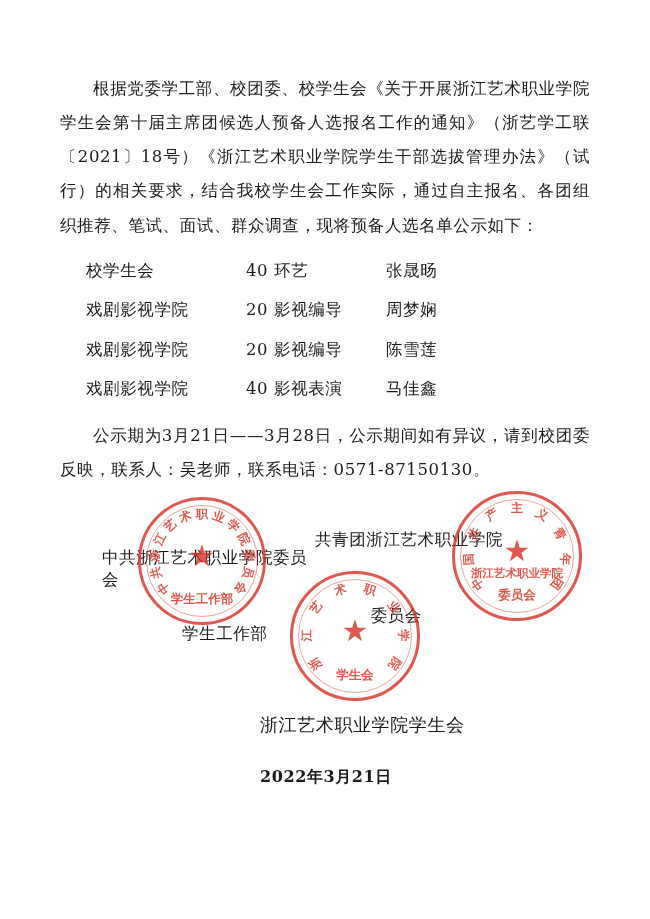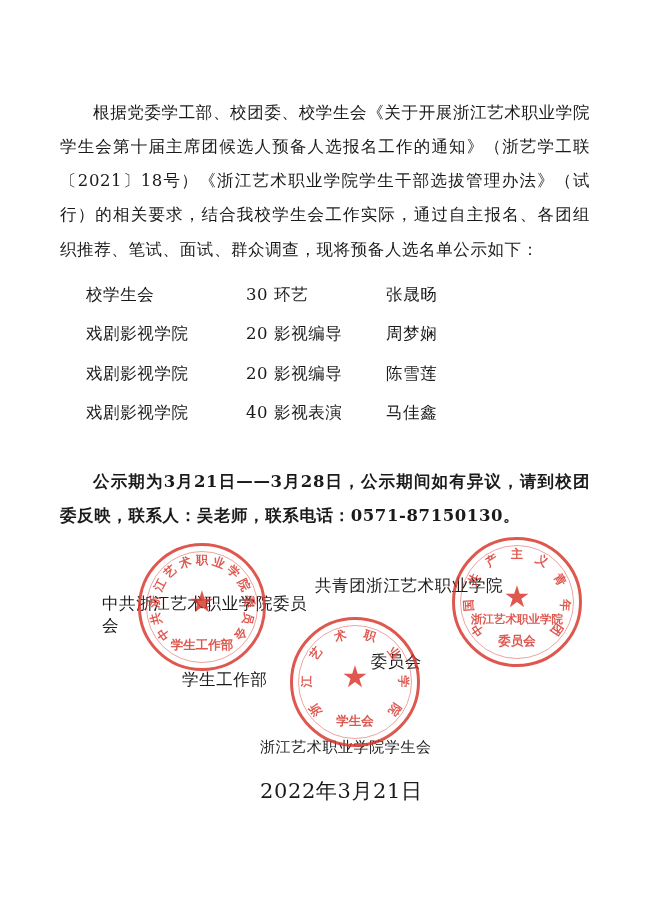--- a/index.html
+++ b/index.html
@@ -13,21 +13,21 @@
     font-family: "DejaVu Serif", "Liberation Serif", serif;
     color: #1a1a1a;
     overflow: hidden;
     position: relative;
   }
   .page {
     position: relative;
     width: 650px;
     height: 919px;
     box-sizing: border-box;
-    padding: 96px 60px 40px 60px;
+    padding: 72px 60px 40px 60px;
   }
   .body-text {
     font-size: 16.5px;
     line-height: 2.07;
     text-align: justify;
     text-justify: inter-ideograph;
     letter-spacing: 0.6px;
   }
   .para {
     text-indent: 2em;
@@ -44,22 +44,21 @@
     padding: 7px 0;
     vertical-align: top;
     white-space: nowrap;
     line-height: 1.55;
   }
   td.col-college { width: 160px; }
   td.col-major { width: 140px; }
   td.col-name { width: 120px; }
 
   .notice-block {
-    margin-top: 32px;
-    font-weight: bold;
+    margin-top: 10px;
   }
 
   .signature-area {
     position: relative;
     margin-top: 42px;
     height: 230px;
   }
   .sig-row {
     display: flex;
     font-size: 16.5px;
@@ -73,34 +72,35 @@
     box-sizing: border-box;
     margin-top: 18px;
   }
   .sig-right {
     width: 250px;
   }
   .sig-line2 {
     margin-top: 14px;
   }
   .sig-center {
-    margin-top: 47px;
+    margin-top: 68px;
     padding-left: 200px;
-    font-size: 15px;
+    font-size: 18px;
     letter-spacing: 0.6px;
     position: relative;
     z-index: 1;
   }
   .sig-date {
-    margin-top: 20px;
+    margin-top: 30px;
     padding-left: 200px;
-    font-size: 21px;
+    font-size: 16px;
     letter-spacing: 0.6px;
     position: relative;
     z-index: 1;
+    font-weight: bold;
   }
 
   
   .seal {
     position: absolute;
     border-radius: 50%;
     border: 3px solid #d7342a;
     color: #d7342a;
     opacity: 0.82;
     z-index: 3;
@@ -180,21 +180,21 @@
 
 <div class="page">
 
   <div class="body-text">
     <p class="para">根据党委学工部、校团委、校学生会《关于开展浙江艺术职业学院学生会第十届主席团候选人预备人选报名工作的通知》（浙艺学工联〔2021〕18号）《浙江艺术职业学院学生干部选拔管理办法》（试行）的相关要求，结合我校学生会工作实际，通过自主报名、各团组织推荐、笔试、面试、群众调查，现将预备人选名单公示如下：</p>
 
     <table class="namelist">
       <tbody>
         <tr>
           <td class="col-college">校学生会</td>
-          <td class="col-major">30 环艺</td>
+          <td class="col-major">40 环艺</td>
           <td class="col-name">张晟旸</td>
         </tr>
         <tr>
           <td class="col-college">戏剧影视学院</td>
           <td class="col-major">20 影视编导</td>
           <td class="col-name">周梦娴</td>
         </tr>
         <tr>
           <td class="col-college">戏剧影视学院</td>
           <td class="col-major">20 影视编导</td>

